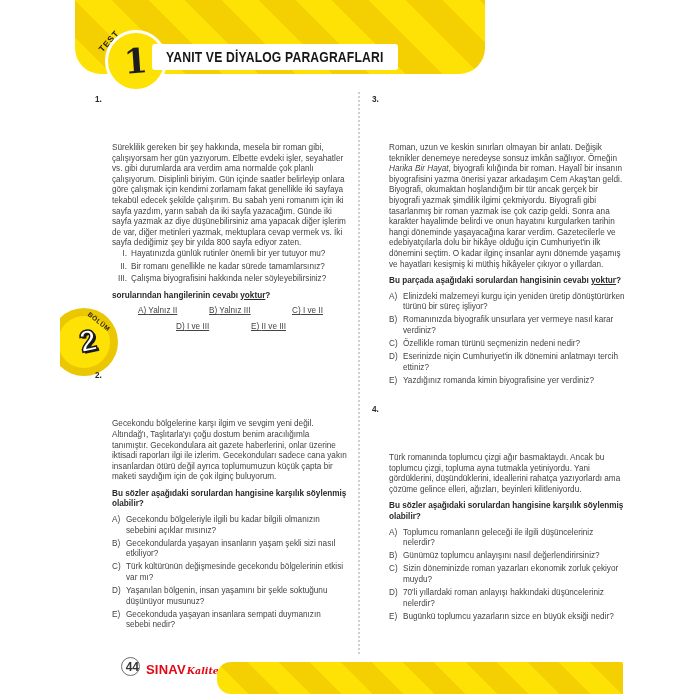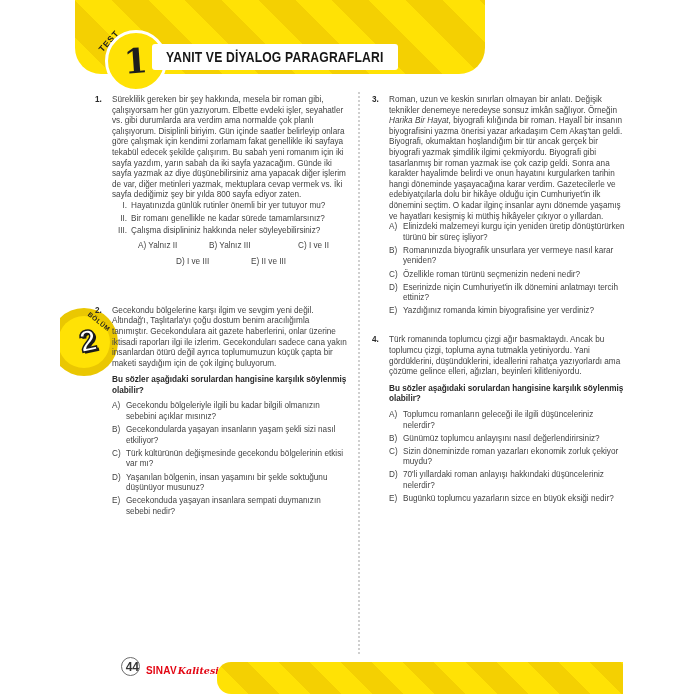--- a/index.html
+++ b/index.html
@@ -36,43 +36,43 @@
     -webkit-text-stroke:1.5px #1a1a1a;text-shadow:2px 2px 0 #1a1a1a;}
 
   
   .divider{position:absolute;left:358px;top:92px;height:562px;width:0;
     border-left:2px dotted #cfcfcf;}
   .col{position:absolute;top:95px;font-size:8.2px;line-height:10.6px;}
   .col-left{left:95px;width:252px;}
   .col-right{left:372px;width:254px;}
   .q{display:flex;}
   .qnum{width:17px;font-weight:bold;color:#2a2a2a;flex:none;}
-  .qbody{flex:1;}
+  .qbody{flex:1;margin-top:48px;}
   .qtext{color:#444444;}
   .qtext .it{font-style:italic;}
   .stem{font-weight:bold;color:#2a2a2a;margin-top:6px;margin-bottom:5px;}
   .u{text-decoration:underline;}
   .intro{font-weight:bold;color:#2a2a2a;margin-top:6px;margin-bottom:4px;}
   .ritem{display:flex;margin-bottom:2px;}
   .rnum{width:15px;flex:none;text-align:right;margin-right:4px;color:#444444;}
   .rtext{color:#444444;}
   .opt{display:flex;margin-bottom:2.5px;}
   .oletter{width:14px;flex:none;color:#444444;}
   .otext{flex:1;color:#444444;}
   .optrow{position:relative;height:12px;margin-top:4px;}
-  .optcell{position:absolute;white-space:nowrap;color:#444444;}
+  .optcell{position:absolute;white-space:nowrap;color:#444444;text-decoration:underline;}
   .q2{margin-top:37px;}
   .q4{margin-top:16px;}
 
   
   .page-circle{position:absolute;left:121px;top:657px;width:17px;height:17px;
     border:1.5px solid #6d6d6d;border-radius:50%;display:flex;align-items:center;
     justify-content:flex-end;font-size:12px;font-weight:bold;color:#333333;}
   .brand{position:absolute;left:146px;top:660px;white-space:nowrap;}
-  .brand-primary{font-size:10px;font-weight:900;color:#e30613;letter-spacing:.2px;}
+  .brand-primary{font-size:13px;font-weight:900;color:#e30613;letter-spacing:.2px;}
   .brand-secondary{font-family:"DejaVu Serif", serif;font-style:italic;font-weight:bold;
     font-size:9.5px;color:#e30613;margin-left:1px;}
   .footer-band{position:absolute;left:217px;top:662px;width:406px;height:32px;
     background:repeating-linear-gradient(45deg,#ffe205 0 22px,#f4d002 22px 44px);
     border-radius:14px 0 0 14px;}
 </style>
 </head>
 <body>
 
 <div class="page">
@@ -104,26 +104,27 @@
         <div class="ritem">
           <span class="rnum">I.</span>
           <span class="rtext">Hayatınızda günlük rutinler önemli bir yer tutuyor mu?</span>
         </div>
         <div class="ritem">
           <span class="rnum">II.</span>
           <span class="rtext">Bir romanı genellikle ne kadar sürede tamamlarsınız?</span>
         </div>
         <div class="ritem">
           <span class="rnum">III.</span>
-          <span class="rtext">Çalışma disiplininiz hakkında neler söyleyebilirsiniz?</span>
-        </div>
+          <span class="rtext">Çalışma biyografisini hakkında neler söyleyebilirsiniz?</span>
+        </div>
+        <div class="stem"><span>sorularından hangilerinin cevabı </span><span class="u">yoktur</span><span>?</span></div>
         <div class="optrow">
           <span class="optcell" style="left:26px"><span>A)</span> <span>Yalnız II</span></span>
           <span class="optcell" style="left:97px"><span>B)</span> <span>Yalnız III</span></span>
-          <span class="optcell" style="left:186px"><span>C)</span> <span>I ve II</span></span>
+          <span class="optcell" style="left:180px"><span>C)</span> <span>I ve II</span></span>
         </div>
         <div class="optrow">
           <span class="optcell" style="left:64px"><span>D)</span> <span>I ve III</span></span>
           <span class="optcell" style="left:139px"><span>E)</span> <span>II ve III</span></span>
         </div>
       </div>
     </div>
 
     <div class="q q2">
       <div class="qnum">2.</div>
@@ -153,27 +154,28 @@
       </div>
     </div>
   </div>
 
   <div class="col col-right">
 
     <div class="q">
       <div class="qnum">3.</div>
       <div class="qbody">
         <div class="qtext"><span>Roman, uzun ve keskin sınırları olmayan bir anlatı. Değişik teknikler denemeye neredeyse sonsuz imkân sağlıyor. Örneğin </span><span class="it">Harika Bir Hayat</span><span>, biyografi kılığında bir roman. Hayalî bir insanın biyografisini yazma önerisi yazar arkadaşım Cem Akaş'tan geldi. Biyografi, okumaktan hoşlandığım bir tür ancak gerçek bir biyografi yazmak şimdilik ilgimi çekmiyordu. Biyografi gibi tasarlanmış bir roman yazmak ise çok cazip geldi. Sonra ana karakter hayalimde belirdi ve onun hayatını kurgularken tarihin hangi döneminde yaşayacağına karar verdim. Gazetecilerle ve edebiyatçılarla dolu bir hikâye olduğu için Cumhuriyet'in ilk dönemini seçtim. O kadar ilginç insanlar aynı dönemde yaşamış ve hayatları kesişmiş ki müthiş hikâyeler çıkıyor o yıllardan.</span></div>
+        <div class="stem"><span>Bu parçada aşağıdaki sorulardan hangisinin cevabı </span><span class="u">yoktur</span><span>?</span></div>
         <div class="opt">
             <span class="oletter">A)</span>
             <span class="otext">Elinizdeki malzemeyi kurgu için yeniden üretip dönüştürürken türünü bir süreç işliyor?</span>
           </div>
         <div class="opt">
             <span class="oletter">B)</span>
-            <span class="otext">Romanınızda biyografik unsurlara yer vermeye nasıl karar yeniden?</span>
+            <span class="otext">Romanınızda biyografik unsurlara yer vermeye nasıl karar verdiniz?</span>
           </div>
         <div class="opt">
             <span class="oletter">C)</span>
             <span class="otext">Özellikle roman türünü seçmenizin nedeni nedir?</span>
           </div>
         <div class="opt">
             <span class="oletter">D)</span>
             <span class="otext">Eserinizde niçin Cumhuriyet'in ilk dönemini anlatmayı tercih ettiniz?</span>
           </div>
         <div class="opt">

